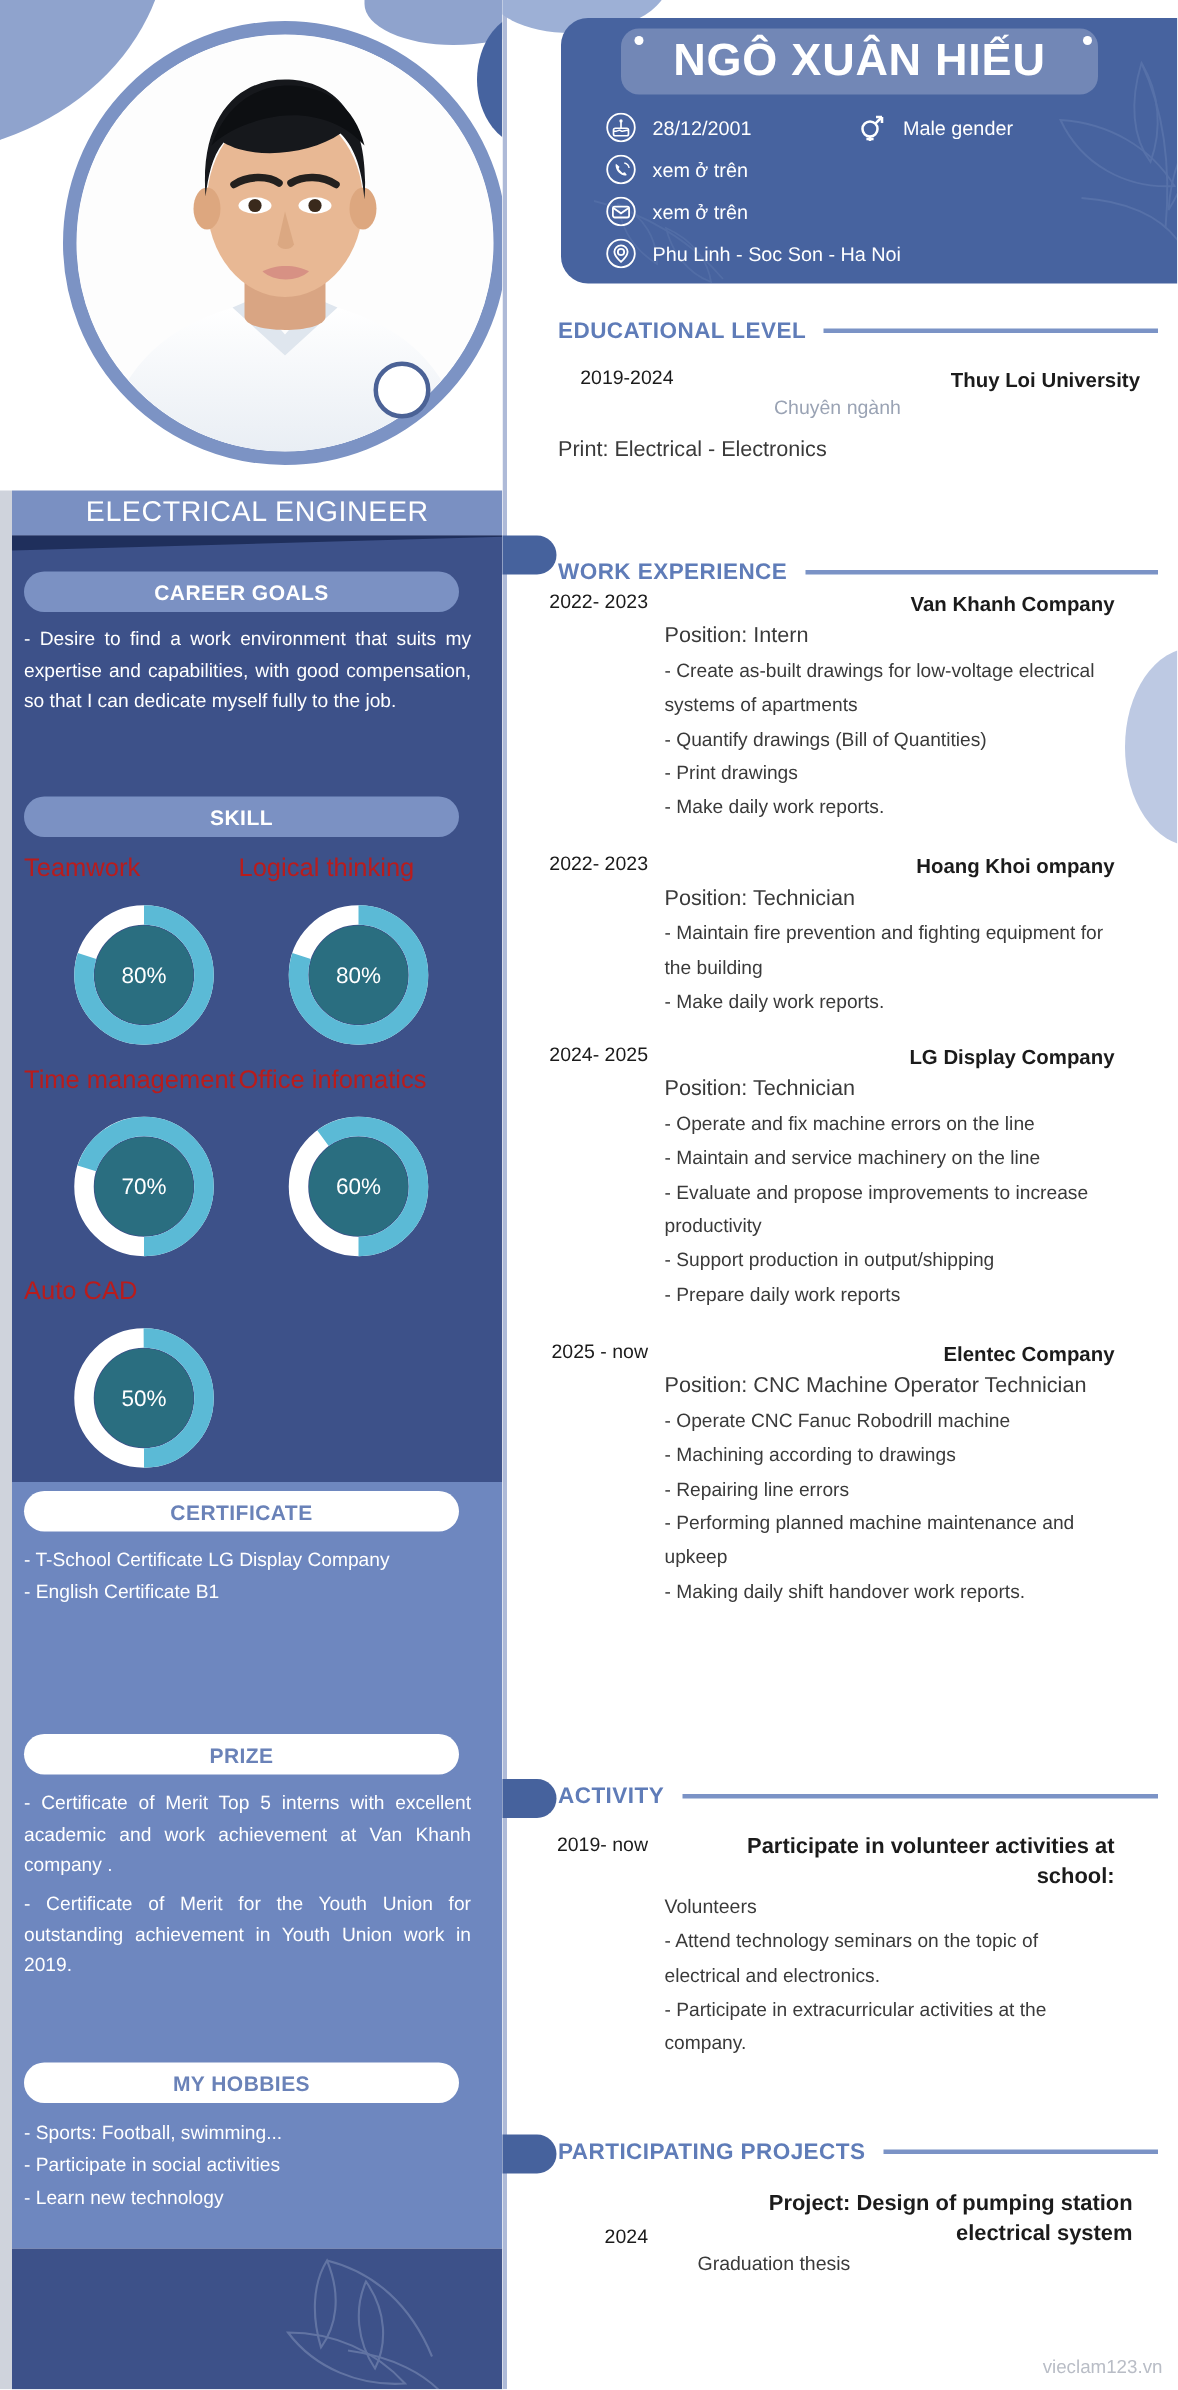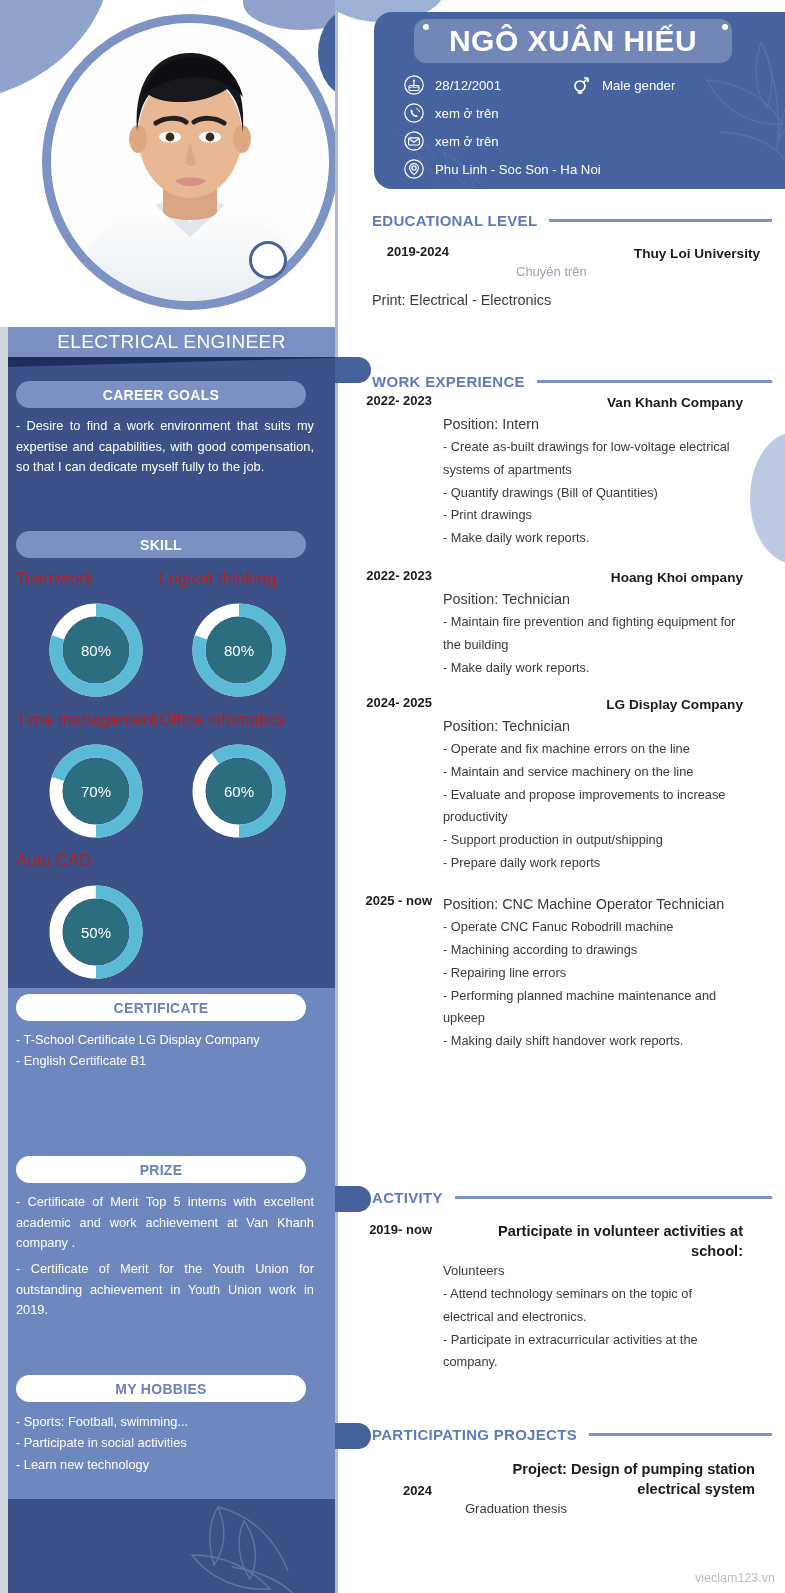--- a/index.html
+++ b/index.html
@@ -223,21 +223,21 @@
     position: absolute; left: -1px;
     width: 37px; height: 26px;
     background: #46629d;
     border-radius: 0 16px 16px 0;
   }
 
   .entry { position: absolute; }
   .entry .years {
     position: absolute; left: 0; top: 0;
     width: 77px; text-align: right;
-    font-size: 13px; font-weight: bold; color: #1b1b1b;
+    font-size: 13px; font-weight: normal; color: #1b1b1b;
   }
   .entry .body {
     margin-left: 88px;
     width: 300px;
   }
   .entry .org {
     font-size: 13.6px; font-weight: bold; color: #1b1b1b;
     line-height: 1.45;
     text-align: right;
   }
@@ -494,21 +494,21 @@
     </div>
 
     <div class="sec-head" style="top:212px;">
       <span class="title">EDUCATIONAL LEVEL</span>
       <span class="rule"></span>
     </div>
     <div class="entry" style="left:37px; top:244px; width:400px;">
       <div class="years">2019-2024</div>
       <div class="body">
         <div class="org">Thuy Loi University</div>
-        <div class="muted-center">Chuyên trên</div>
+        <div class="muted-center">Chuyên ngành</div>
       </div>
     </div>
     <div class="major-line" style="position:absolute; left:37px; top:292px;">Print: Electrical - Electronics</div>
 
     <div class="sec-tab" style="top:357px;"></div>
     <div class="sec-head" style="top:373px;">
       <span class="title">WORK EXPERIENCE</span>
       <span class="rule"></span>
     </div>
 
@@ -549,20 +549,21 @@
           <div>- Evaluate and propose improvements to increase productivity</div>
           <div>- Support production in output/shipping</div>
           <div>- Prepare daily work reports</div>
         </div>
       </div>
     </div>
 
     <div class="entry" style="left:20px; top:893px; width:420px;">
       <div class="years">2025 - now</div>
       <div class="body">
+        <div class="org">Elentec Company</div>
         <div class="pos">Position: CNC Machine Operator Technician</div>
         <div class="bullets">
           <div>- Operate CNC Fanuc Robodrill machine</div>
           <div>- Machining according to drawings</div>
           <div>- Repairing line errors</div>
           <div>- Performing planned machine maintenance and upkeep</div>
           <div>- Making daily shift handover work reports.</div>
         </div>
       </div>
     </div>

